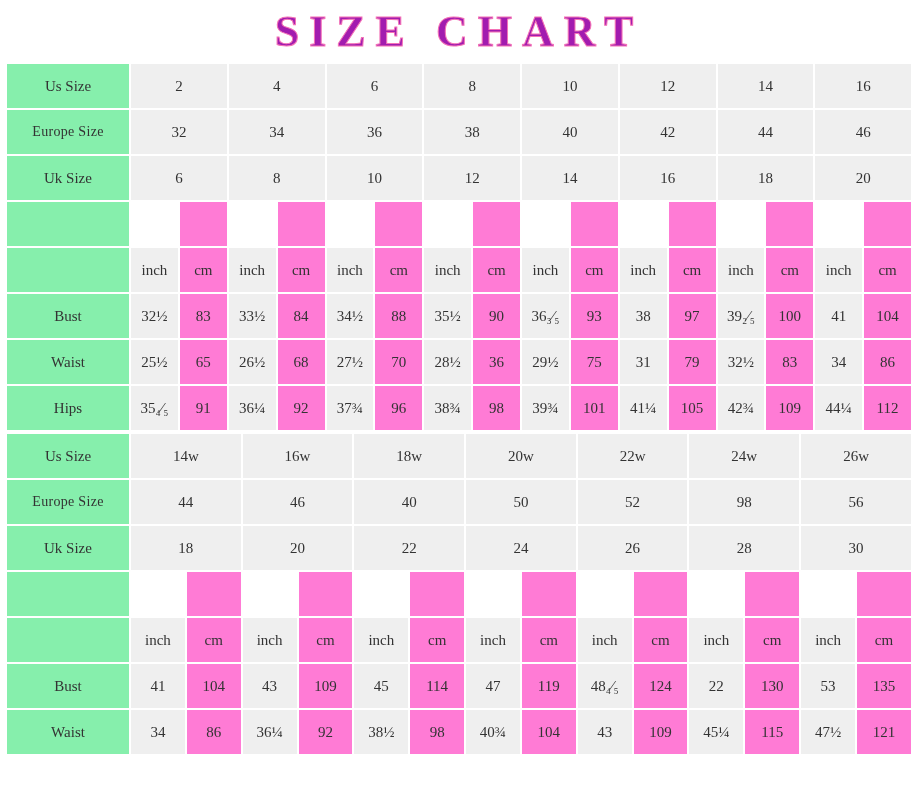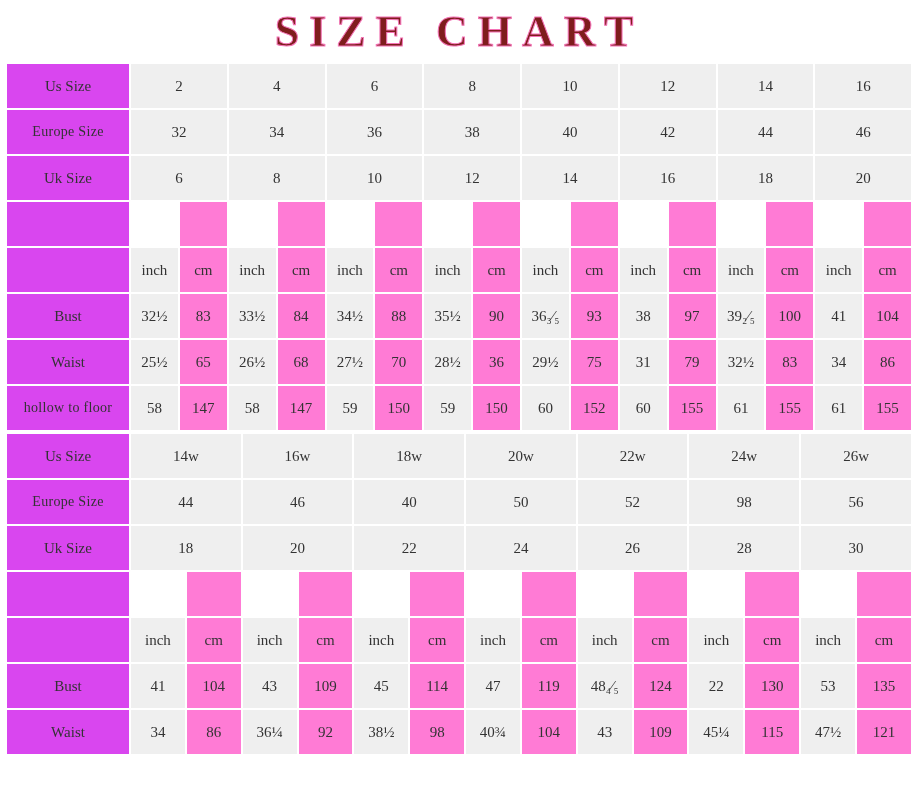--- a/index.html
+++ b/index.html
@@ -20,21 +20,21 @@
     box-sizing: border-box;
     padding: 0;
     position: relative;
   }
   #chart-title {
     text-align: center;
     font-family: "Liberation Serif", serif;
     font-size: 44px;
     font-weight: bold;
     letter-spacing: 10px;
-    color: #7f1d1d;
+    color: #a21caf;
     -webkit-text-stroke: 1px #f472b6;
     margin: 8px 0 6px 0;
     line-height: 1.1;
   }
   table.size-table {
     border-collapse: collapse;
     width: 908px;
     margin: 0 5px;
     table-layout: fixed;
   }
@@ -44,21 +44,21 @@
     vertical-align: middle;
     font-family: "Liberation Serif", serif;
     font-size: 15px;
     color: #333;
     height: 44px;
     padding: 0 1px;
     overflow: hidden;
     white-space: nowrap;
   }
   td.label {
-    background: #d946ef;
+    background: #86efac;
     color: #2b2b2b;
     font-size: 15px;
     width: 120px;
     font-family: "Liberation Serif", serif;
   }
   td.label.small {
     font-size: 14px;
     letter-spacing: 0.3px;
   }
   td.gray {
@@ -184,37 +184,37 @@
           <td class="gray">29½</td>
           <td class="pink">75</td>
           <td class="gray">31</td>
           <td class="pink">79</td>
           <td class="gray">32½</td>
           <td class="pink">83</td>
           <td class="gray">34</td>
           <td class="pink">86</td>
         </tr>
         <tr>
-          <td class="label small">hollow to floor</td>
-          <td class="gray">58</td>
-          <td class="pink">147</td>
-          <td class="gray">58</td>
-          <td class="pink">147</td>
-          <td class="gray">59</td>
-          <td class="pink">150</td>
-          <td class="gray">59</td>
-          <td class="pink">150</td>
-          <td class="gray">60</td>
-          <td class="pink">152</td>
-          <td class="gray">60</td>
-          <td class="pink">155</td>
-          <td class="gray">61</td>
-          <td class="pink">155</td>
-          <td class="gray">61</td>
-          <td class="pink">155</td>
+          <td class="label">Hips</td>
+          <td class="gray">35₄⁄₅</td>
+          <td class="pink">91</td>
+          <td class="gray">36¼</td>
+          <td class="pink">92</td>
+          <td class="gray">37¾</td>
+          <td class="pink">96</td>
+          <td class="gray">38¾</td>
+          <td class="pink">98</td>
+          <td class="gray">39¾</td>
+          <td class="pink">101</td>
+          <td class="gray">41¼</td>
+          <td class="pink">105</td>
+          <td class="gray">42¾</td>
+          <td class="pink">109</td>
+          <td class="gray">44¼</td>
+          <td class="pink">112</td>
         </tr>
       </tbody>
   </table>
 
   <table class="size-table" id="table-plus">
     <tbody id="body-plus">
         <tr>
           <td class="label">Us Size</td>
           <td class="gray" colspan="2">14w</td>
           <td class="gray" colspan="2">16w</td>

